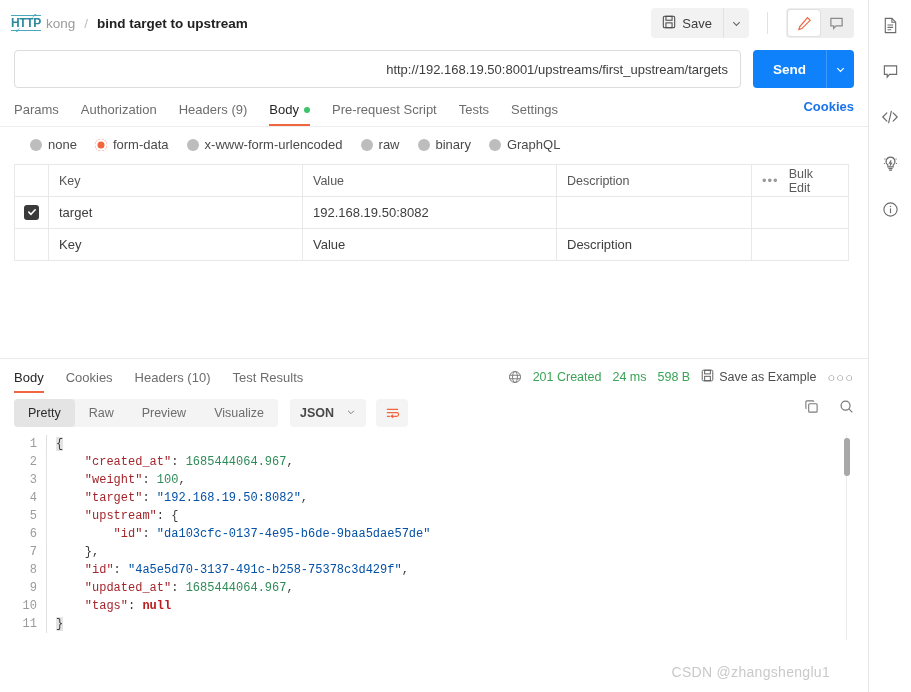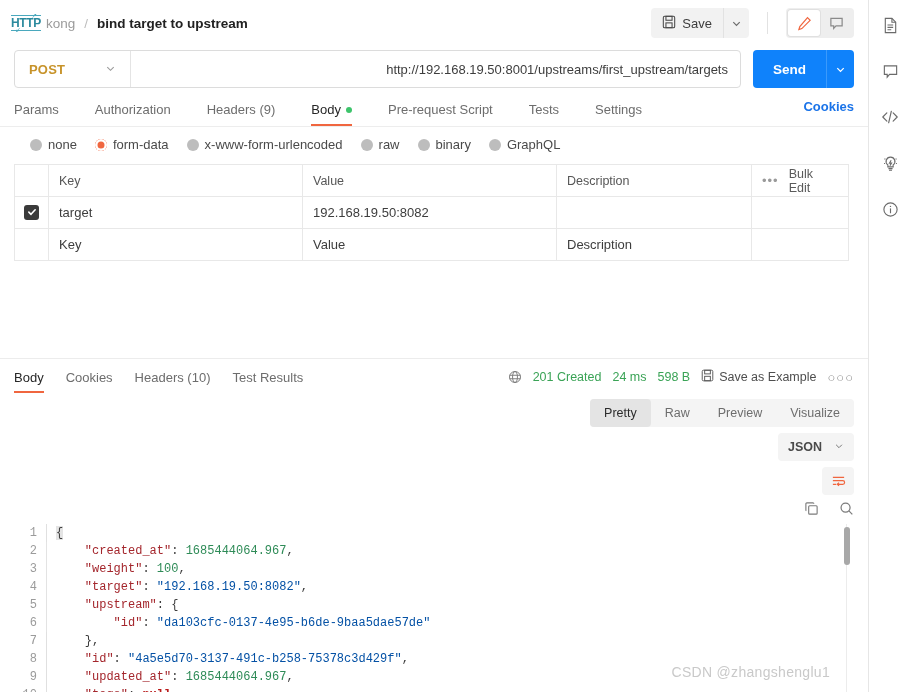--- a/index.html
+++ b/index.html
@@ -101,21 +101,21 @@
   }
   .send-caret {
     background: #0f82fb; border: none; border-left: 1px solid #3b9afc;
     border-radius: 0 4px 4px 0; height: 38px; width: 28px;
     cursor: pointer; color: #fff;
     display: flex; align-items: center; justify-content: center;
   }
 
   
   .req-tabs {
-    display: flex; align-items: center; gap: 14px;
+    display: flex; align-items: center; gap: 0;
     padding: 0 14px; margin-top: 8px; position: relative;
   }
   .req-tab {
     font-size: 13px; color: #6d6d6d; padding: 6px 0 9px 0;
     margin-right: 22px; cursor: pointer; position: relative;
     display: flex; align-items: center; gap: 5px; white-space: nowrap;
   }
   .req-tab.active { color: #262626; }
   .req-tab.active::after {
     content: ""; position: absolute; left: 0; right: 0; bottom: 0;
@@ -169,21 +169,21 @@
     content: ""; position: absolute; left: 0; right: 0; bottom: 0;
     height: 2px; background: #f0663f;
   }
   .resp-meta { margin-left: auto; display: flex; align-items: center; gap: 11px; padding-bottom: 8px; }
   .meta-green { color: #3aa356; font-size: 12.5px; }
   .meta-save { display: flex; align-items: center; gap: 5px; color: #4e4e4e; font-size: 12.5px; cursor: pointer; }
   .globe { color: #7b7b7b; display: flex; }
   .meta-dots { color: #8a8a8a; letter-spacing: 1px; font-size: 13px; cursor: pointer; }
 
   
-  .viewer-bar { display: flex; align-items: flex-end; padding: 6px 14px 0 14px; gap: 6px; flex-direction: column; }
+  .viewer-bar { display: flex; align-items: flex-start; padding: 6px 14px 0 14px; gap: 6px; }
   .seg { display: flex; align-items: center; background: #f4f4f4; border-radius: 4px; height: 28px; }
   .seg-btn {
     font-size: 12.5px; color: #6d6d6d; padding: 0 14px; height: 28px;
     display: flex; align-items: center; border-radius: 4px; cursor: pointer;
   }
   .seg-btn.active { background: #e4e4e4; color: #2b2b2b; }
   .fmt-select {
     display: flex; align-items: center; gap: 12px; background: #f4f4f4;
     border-radius: 4px; height: 28px; padding: 0 10px; cursor: pointer;
     font-size: 12.5px; color: #4a4a4a; font-weight: 600; margin-left: 6px;
@@ -273,28 +273,20 @@
         <button class="tg-btn">
           <svg width="15" height="15" viewBox="0 0 16 16" fill="none" stroke="currentColor" stroke-width="1.3">
             <path d="M2 2.5 h12 v8 h-6.5 L5 13.2 V10.5 H2 Z"></path>
           </svg>
         </button>
       </div>
     </div>
 
     <div class="url-row">
       <div class="url-box">
-        <div class="method">
-          <span class="method-label">POST</span>
-          <span class="chev">
-            <svg width="11" height="11" viewBox="0 0 12 12" fill="none" stroke="currentColor" stroke-width="1.2">
-              <path d="M2.5 4.5 L6 8 L9.5 4.5"></path>
-            </svg>
-          </span>
-        </div>
         <div class="url-text" title="Enter request URL">http://192.168.19.50:8001/upstreams/first_upstream/targets</div>
       </div>
       <div class="send-group">
         <button class="send-btn">Send</button>
         <button class="send-caret">
           <svg width="11" height="11" viewBox="0 0 12 12" fill="none" stroke="currentColor" stroke-width="1.4">
             <path d="M2.5 4.5 L6 8 L9.5 4.5"></path>
           </svg>
         </button>
       </div>

